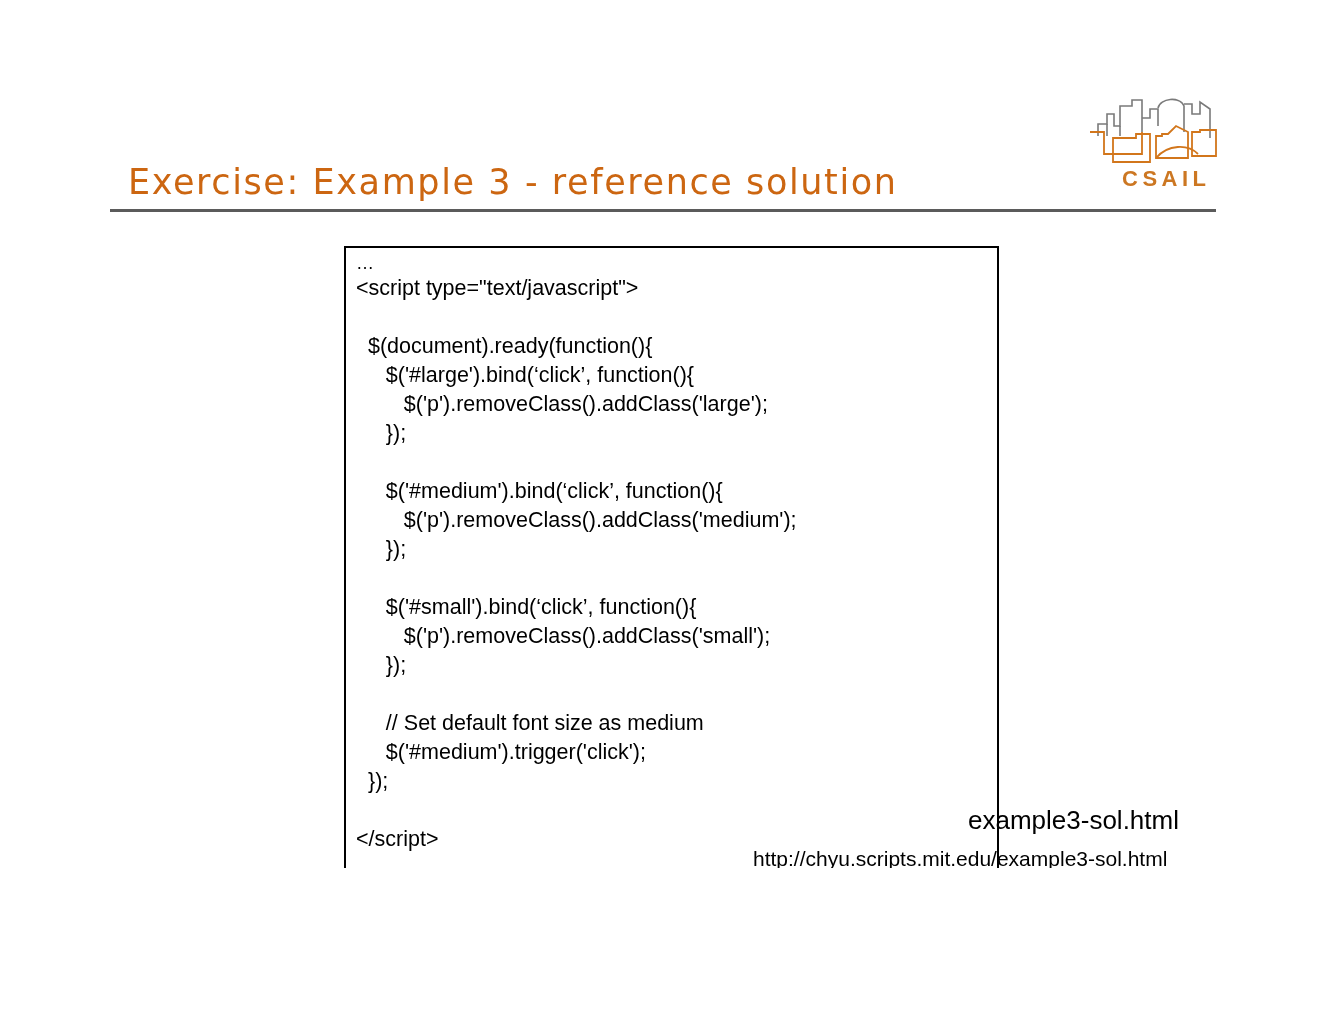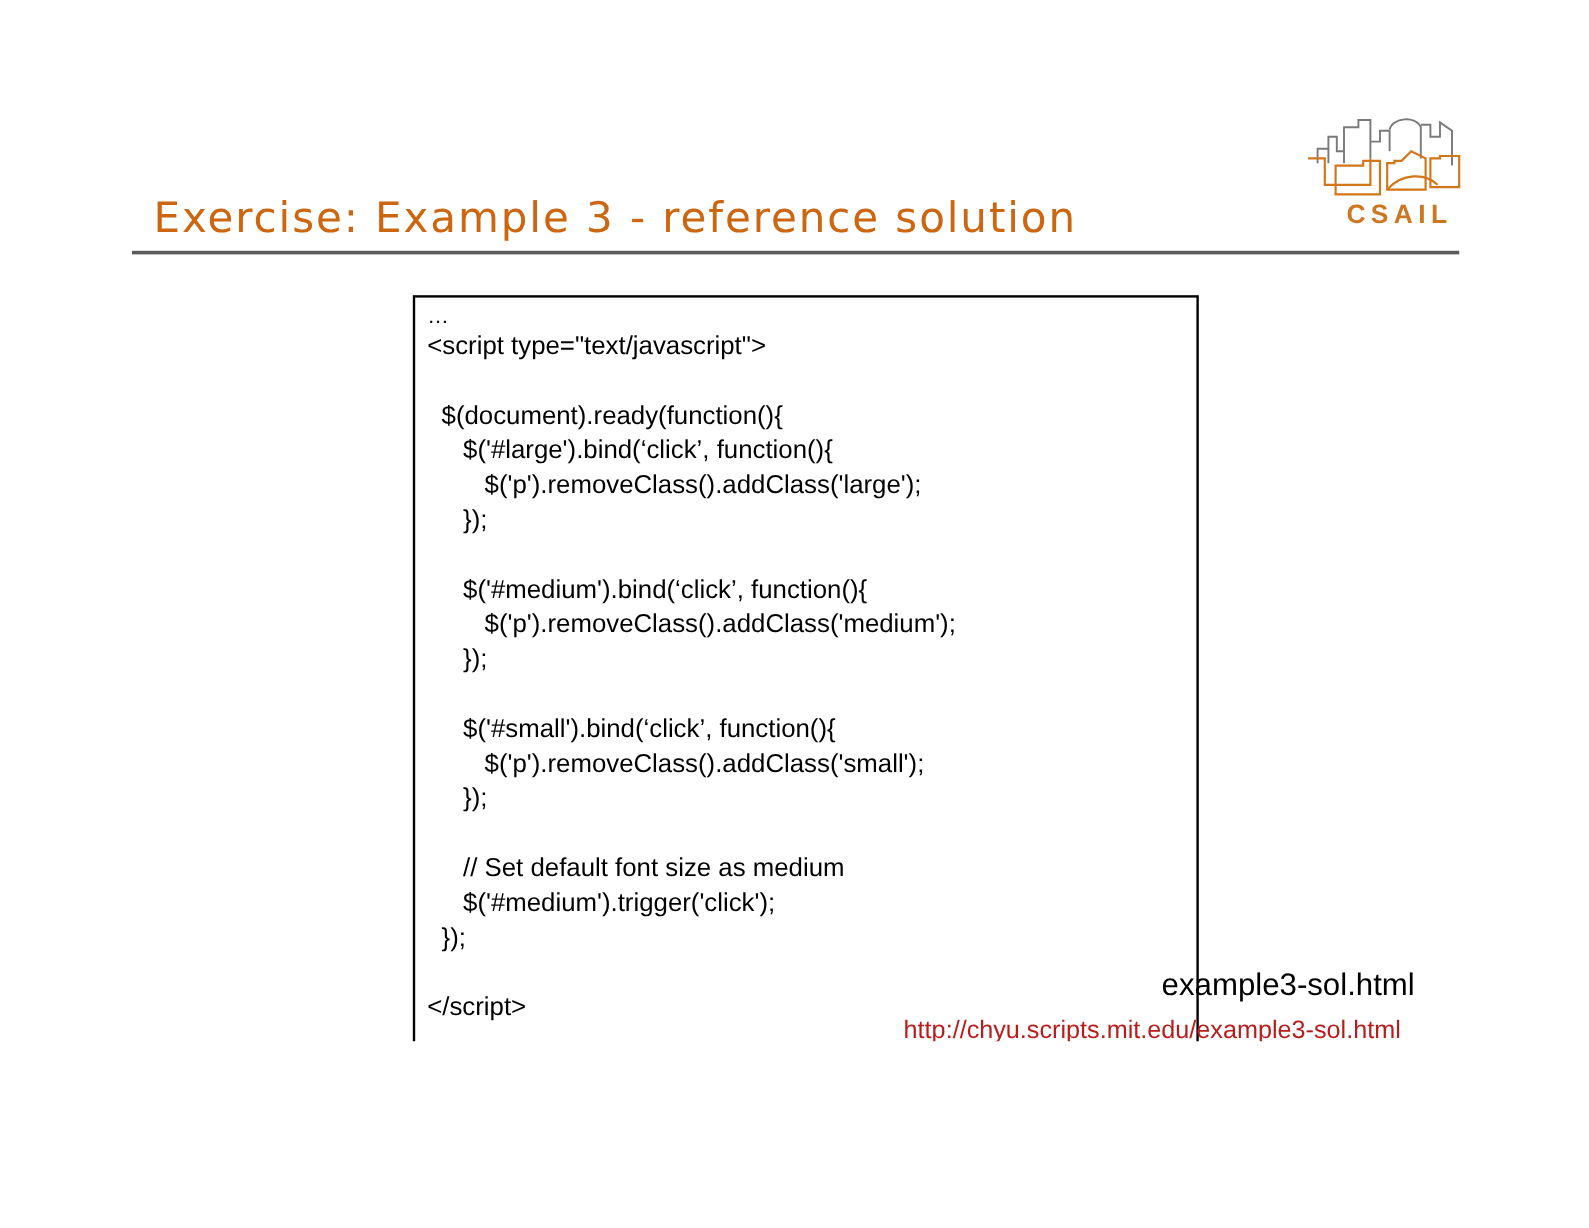--- a/index.html
+++ b/index.html
@@ -115,21 +115,21 @@
     color: #000000;
     white-space: nowrap;
     font-family: "Liberation Sans", sans-serif;
   }
   #url-caption {
     position: absolute;
     left: 753px;
     top: 845px;
     font-size: 21px;
     line-height: 27px;
-    color: #b91c1c;
+    color: #000000;
     white-space: nowrap;
     font-family: "Liberation Sans", sans-serif;
   }
 
   
   .footer-text {
     position: absolute;
     top: 912px;
     font-size: 19px;
     line-height: 26px;

